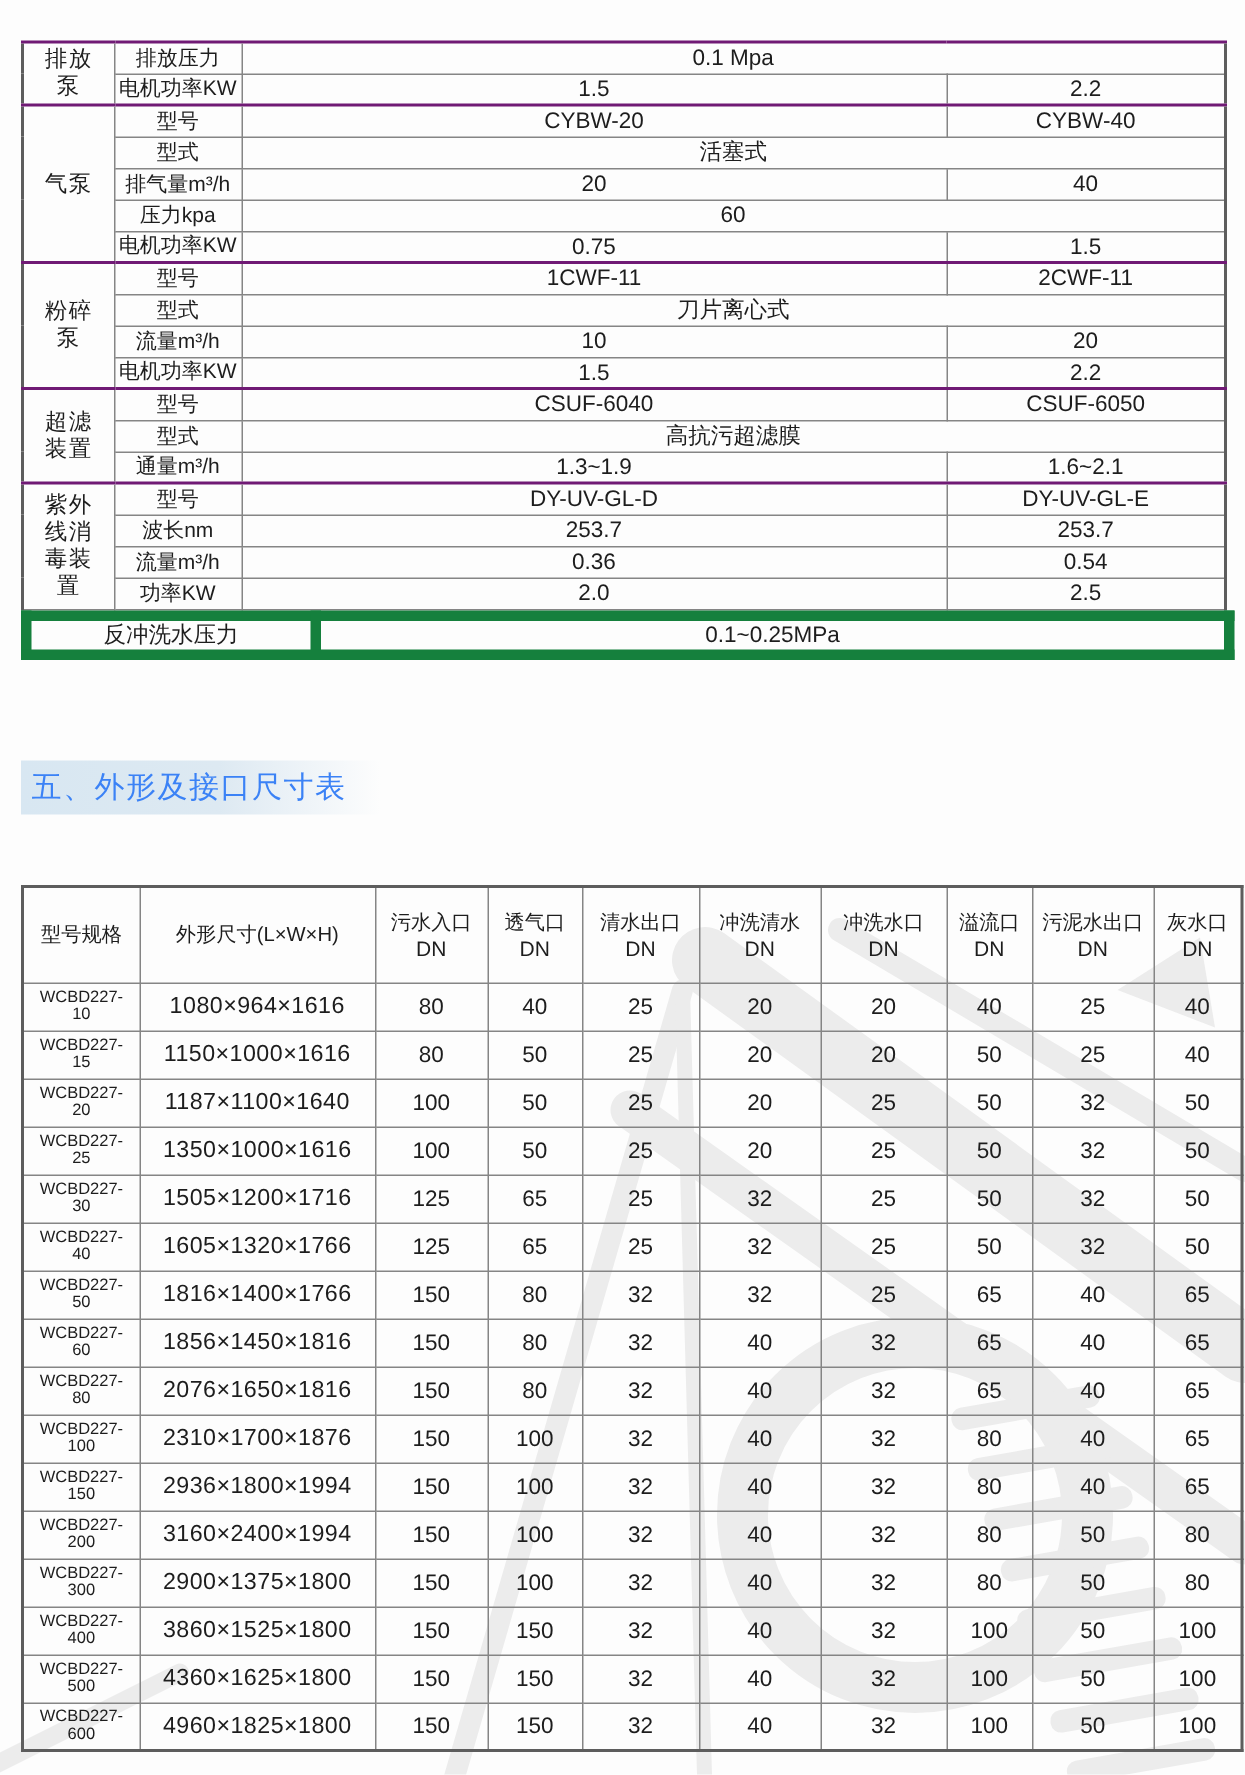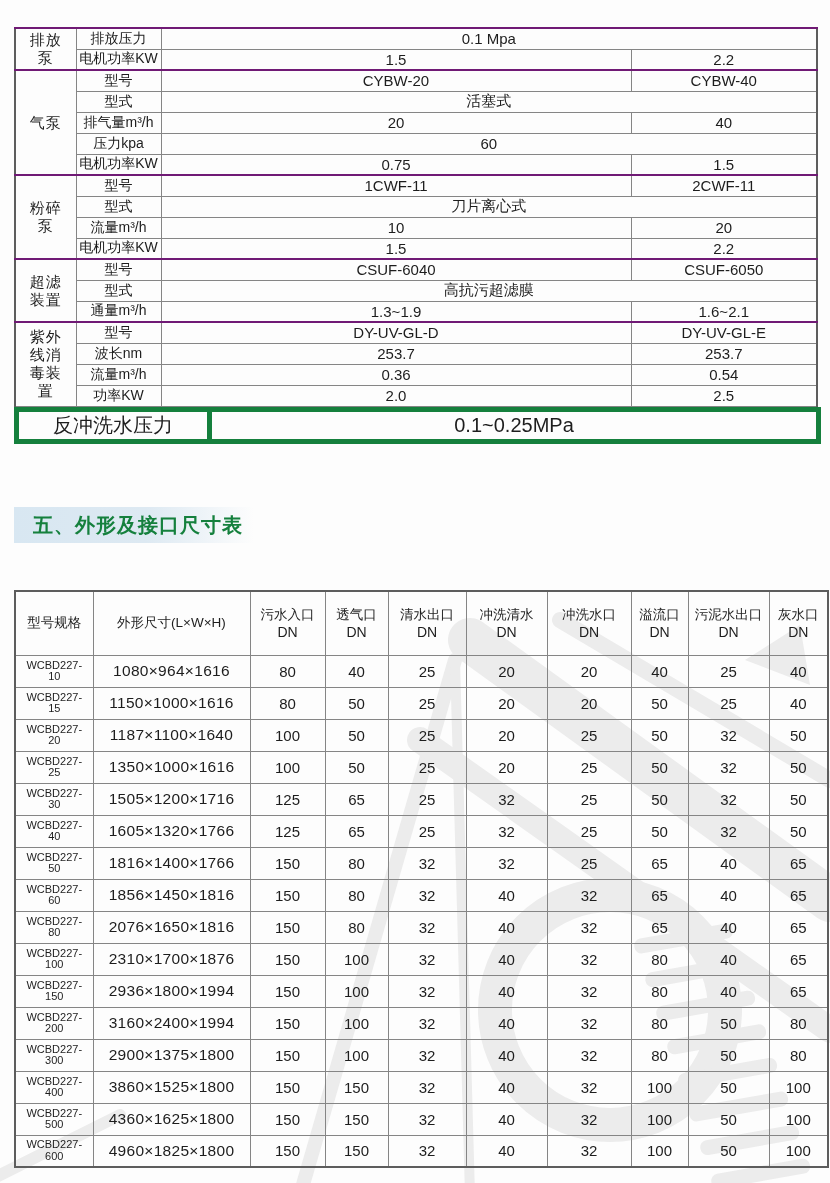--- a/index.html
+++ b/index.html
@@ -26,36 +26,36 @@
     font-size: 15px; white-space: nowrap; overflow: hidden;
   }
   .spec tr.group-start td { border-top: 2px solid #701a75; }
   .spec td.group-cell {
     white-space: normal; padding: 0 11px;
     font-size: 15px; line-height: 18px; letter-spacing: 1px;
   }
   .spec td.label-cell { font-size: 14px; }
   .spec-footer { width: 802px; border: 2px solid #5d5d5d; }
   .spec-footer td {
-    border: 5px solid #15803d;
+    border: 7px solid #15803d;
     height: 21px; padding: 0 2px;
     text-align: center; vertical-align: middle;
-    font-size: 20px; white-space: nowrap;
+    font-size: 15px; white-space: nowrap;
   }
 
   
   .section-title-wrap { position: absolute; left: 14px; top: 507px; height: 38px; z-index: 1; }
   .title-highlight {
     position: absolute; left: 0; top: 0; width: 240px; height: 36px;
     background: linear-gradient(90deg, #d8e7f2 0%, #dde9f2 55%, rgba(221,233,242,0) 100%);
   }
   .section-title {
     position: relative; z-index: 1;
-    font-size: 20px; font-weight: bold; letter-spacing: 1px;
-    color: #15803d; line-height: 36px; padding-left: 19px;
+    font-size: 20px; font-weight: normal; letter-spacing: 1px;
+    color: #3b82f6; line-height: 36px; padding-left: 7px;
   }
 
   
   .dim { position: absolute; left: 14px; top: 558px; width: 813px; border: 2px solid #5d5d5d; z-index: 1; margin-top: 32px; }
   .dim th, .dim td { border: 1px solid #858585; text-align: center; vertical-align: middle; }
   .dim thead th { height: 64px; font-weight: normal; padding: 0 1px; }
   .dim .h-title { font-size: 13.5px; line-height: 18px; white-space: nowrap; }
   .dim .h-sub { font-size: 14px; line-height: 17px; }
   .dim tbody td { height: 32px; font-size: 15px; white-space: nowrap; }
   .dim td.model-cell { font-size: 11px; line-height: 11.5px; }

